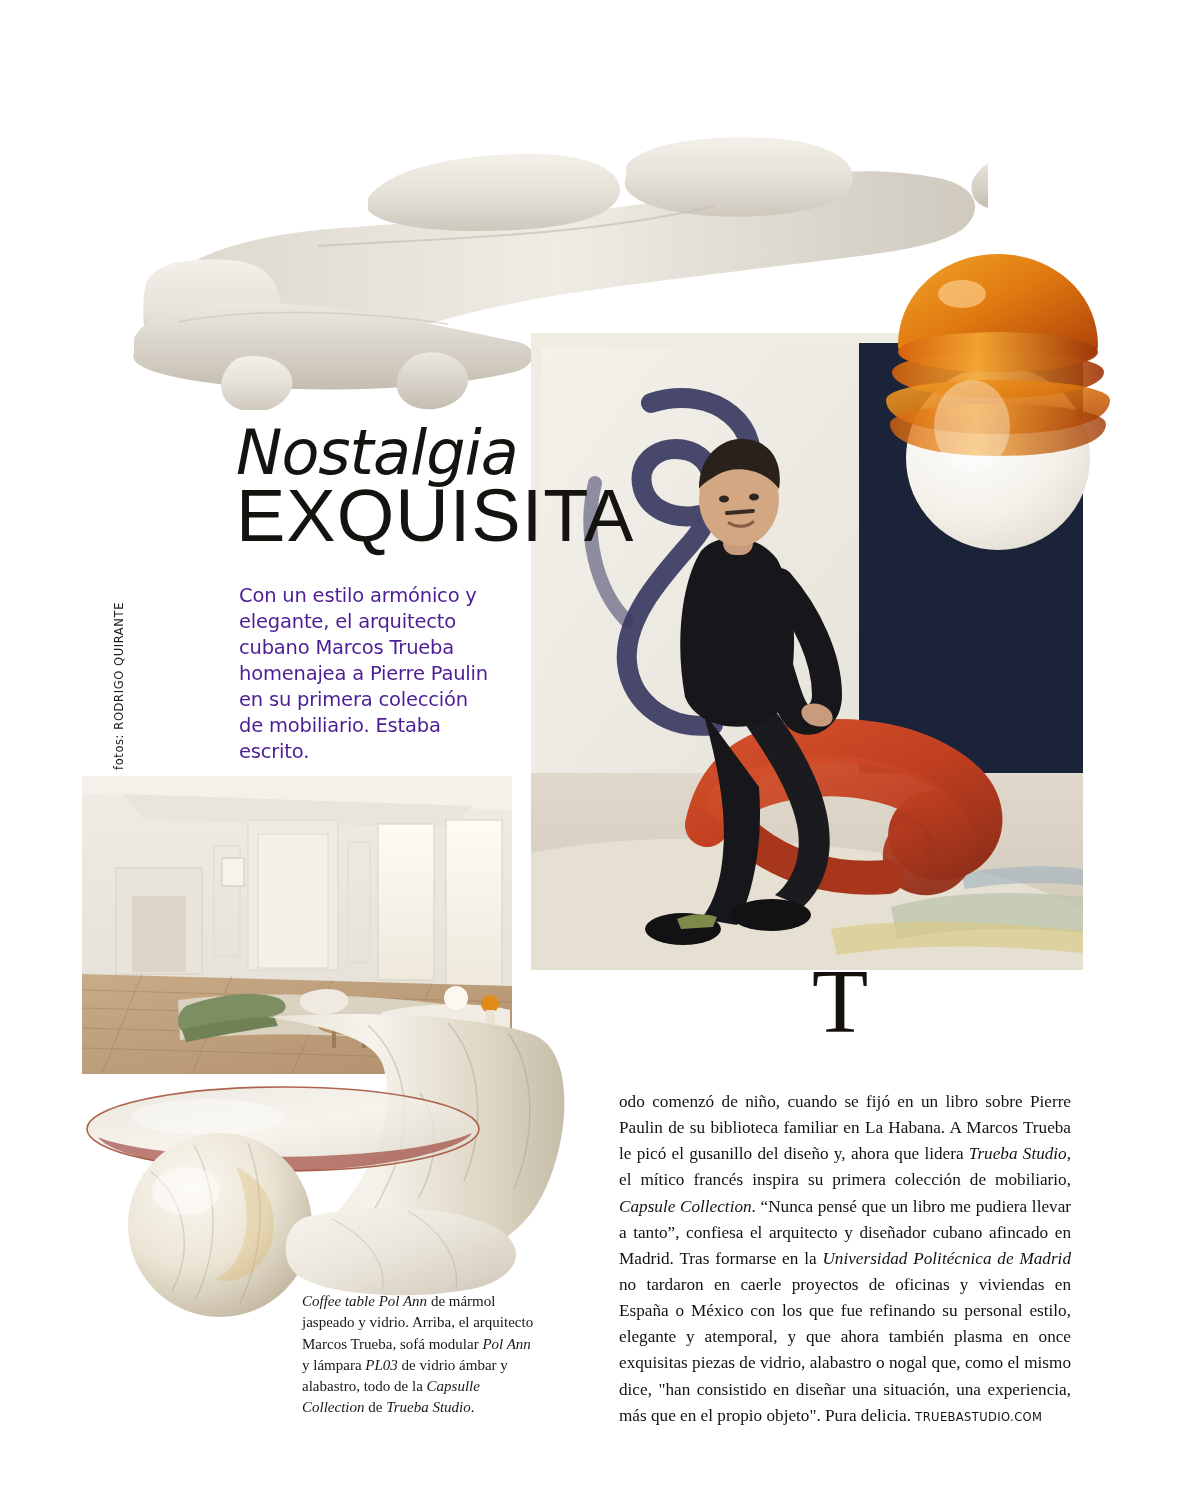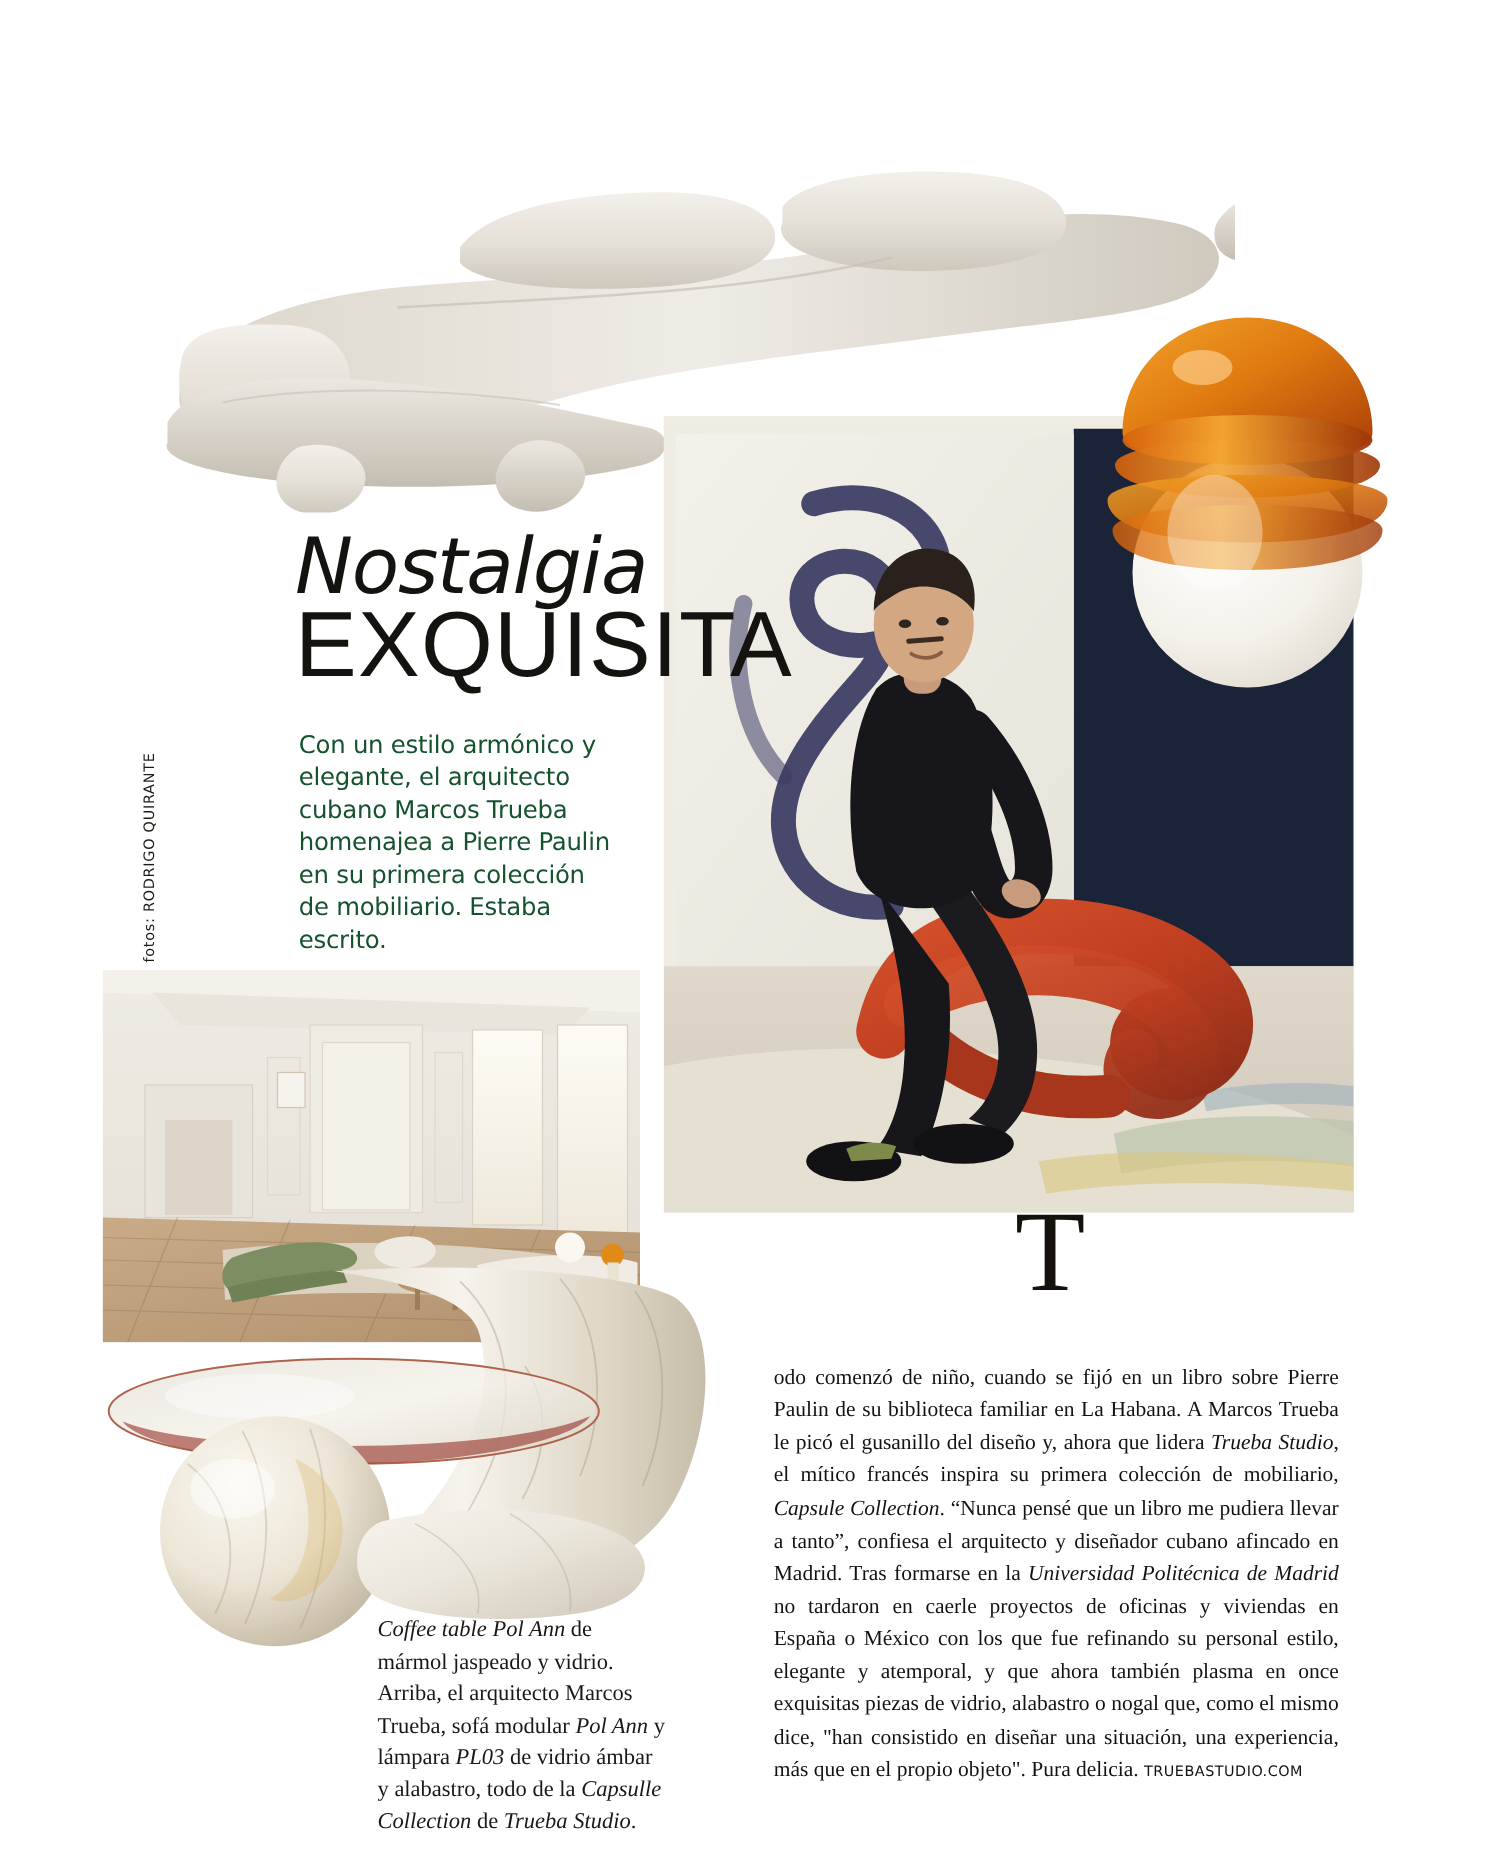--- a/index.html
+++ b/index.html
@@ -54,21 +54,21 @@
 
   .standfirst {
     position: absolute;
     left: 239px; top: 583px;
     width: 250px;
     font-family: "DejaVu Sans", sans-serif;
     font-weight: 400;
     font-size: 19.5px;
     line-height: 1.33;
     letter-spacing: -0.2px;
-    color: #14532d;
+    color: #4c1d95;
     z-index: 6;
   }
 
   .credit {
     position: absolute;
     left: 112px; top: 620px;
     transform-origin: left top;
     transform: rotate(-90deg) translateX(-150px);
     font-family: "DejaVu Sans", sans-serif;
     font-size: 11.5px;
@@ -116,21 +116,21 @@
     z-index: 4;
   }
   .table-svg { width: 100%; height: 100%; display: block; }
 
   
   .caption {
     position: absolute;
     left: 302px; top: 1291px;
     width: 232px;
     font-family: "Liberation Serif", serif;
-    font-size: 18px;
+    font-size: 15px;
     line-height: 1.42;
     color: #1b1813;
     z-index: 6;
   }
   .caption i { font-style: italic; }
 
   
   .dropcap {
     position: absolute;
     left: 812px; top: 965px;

